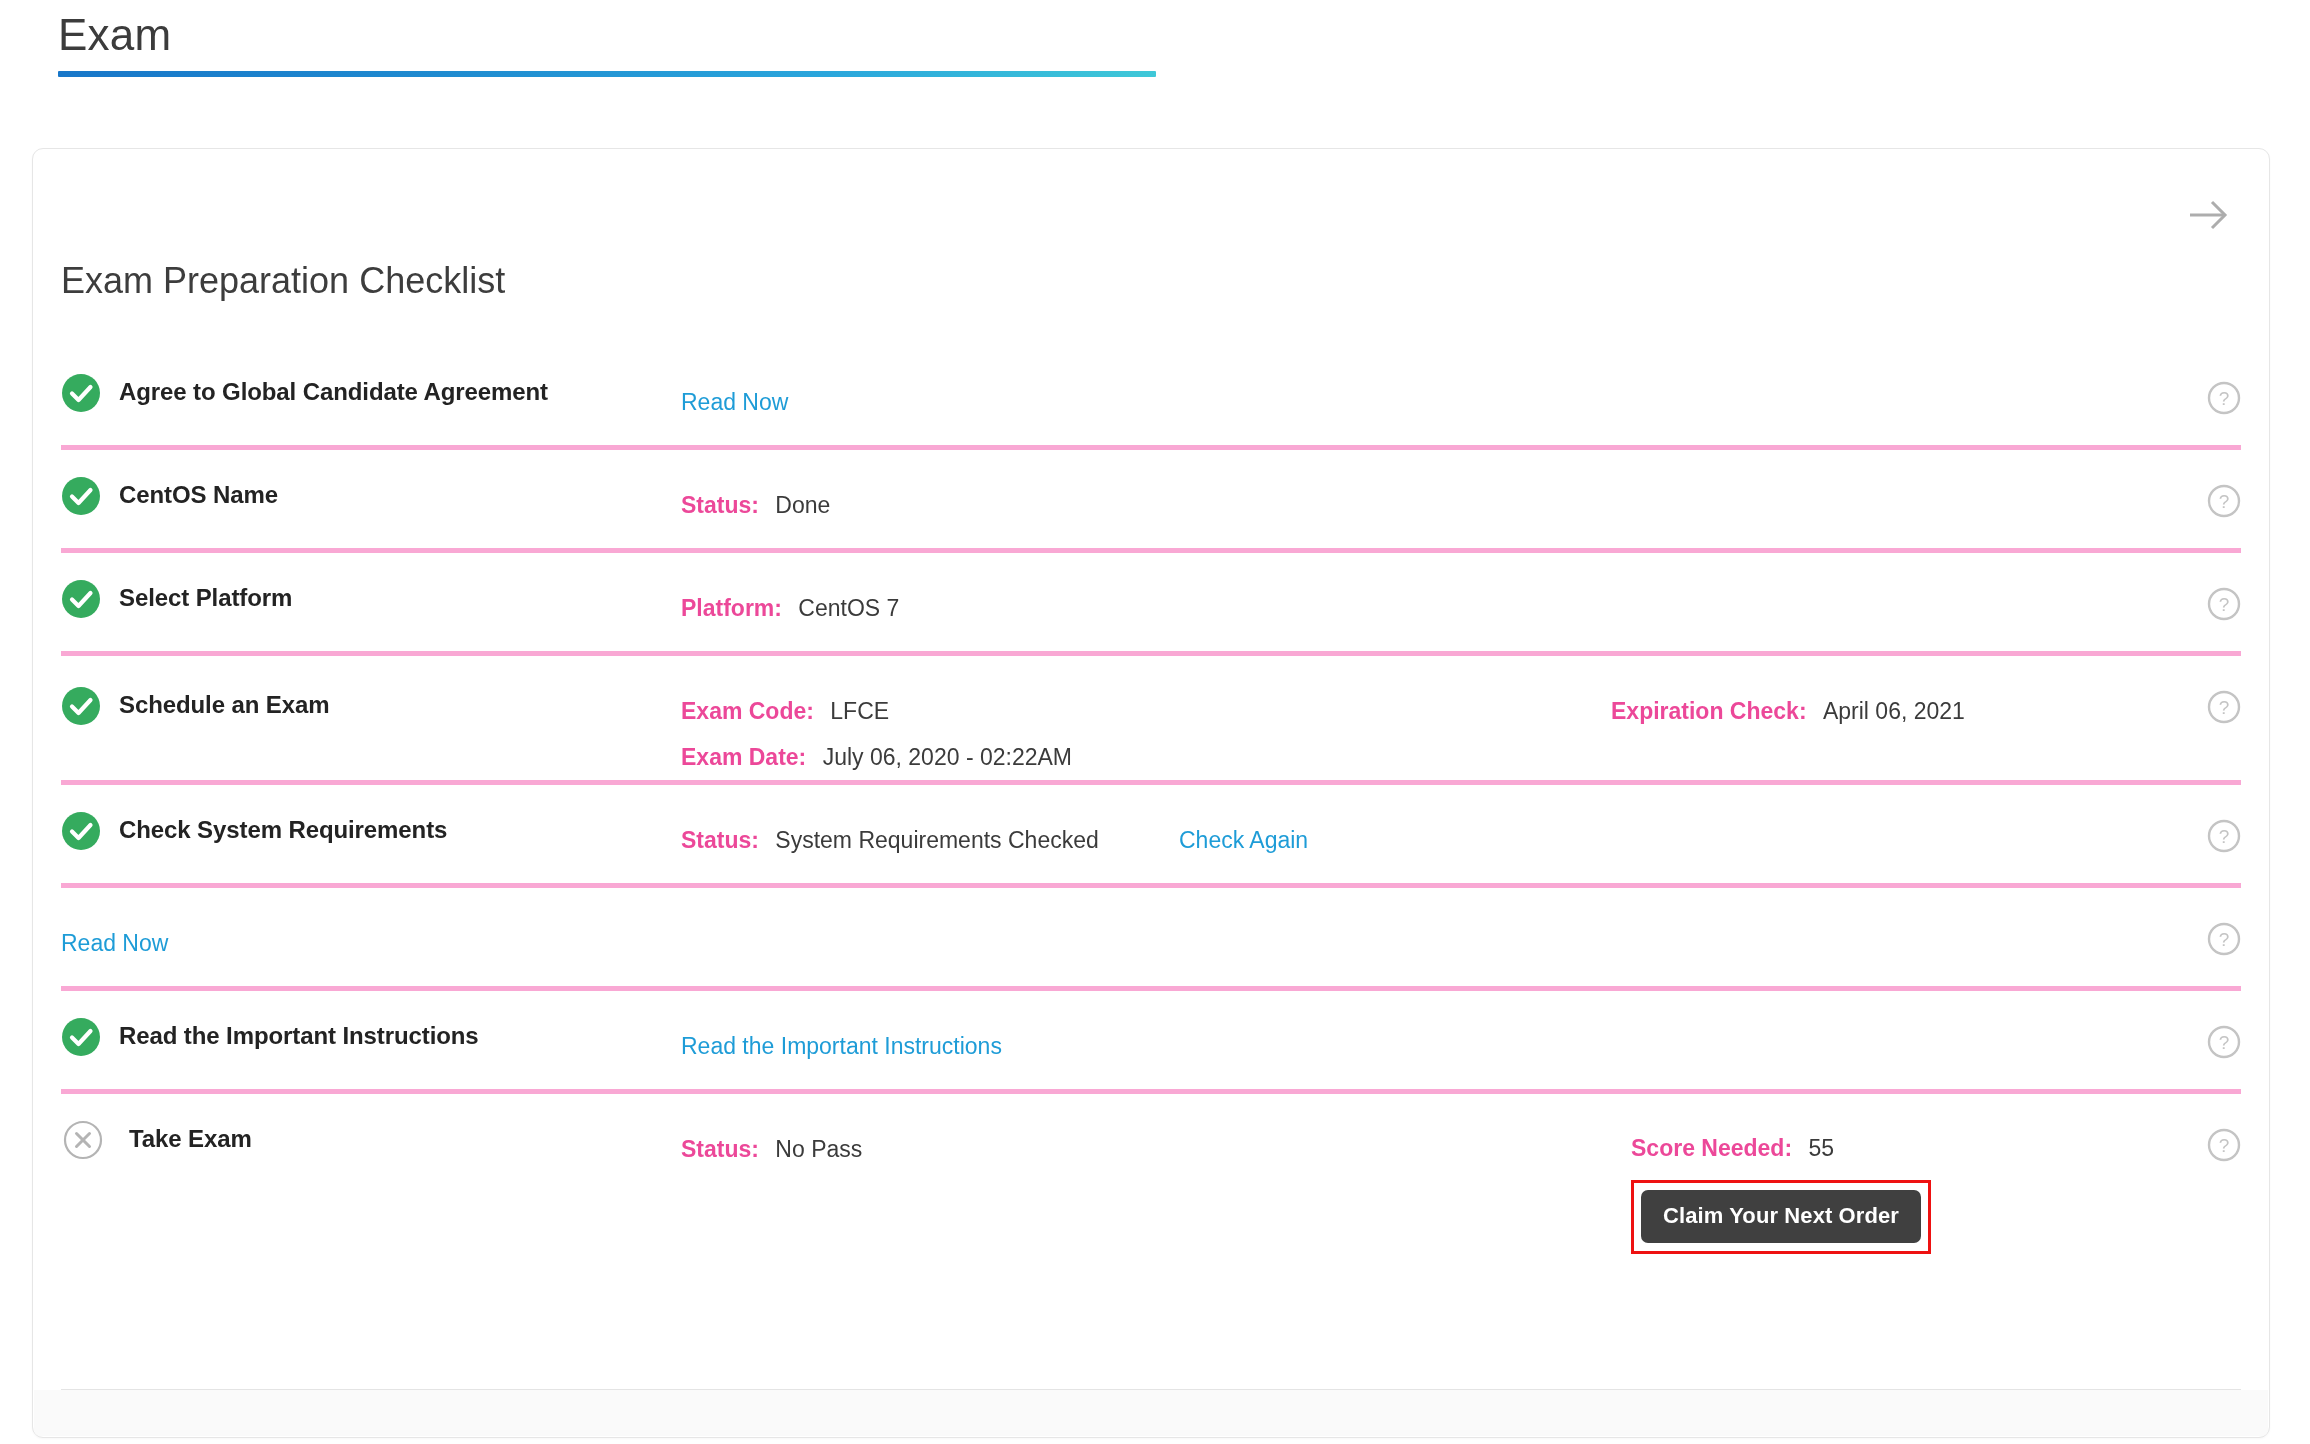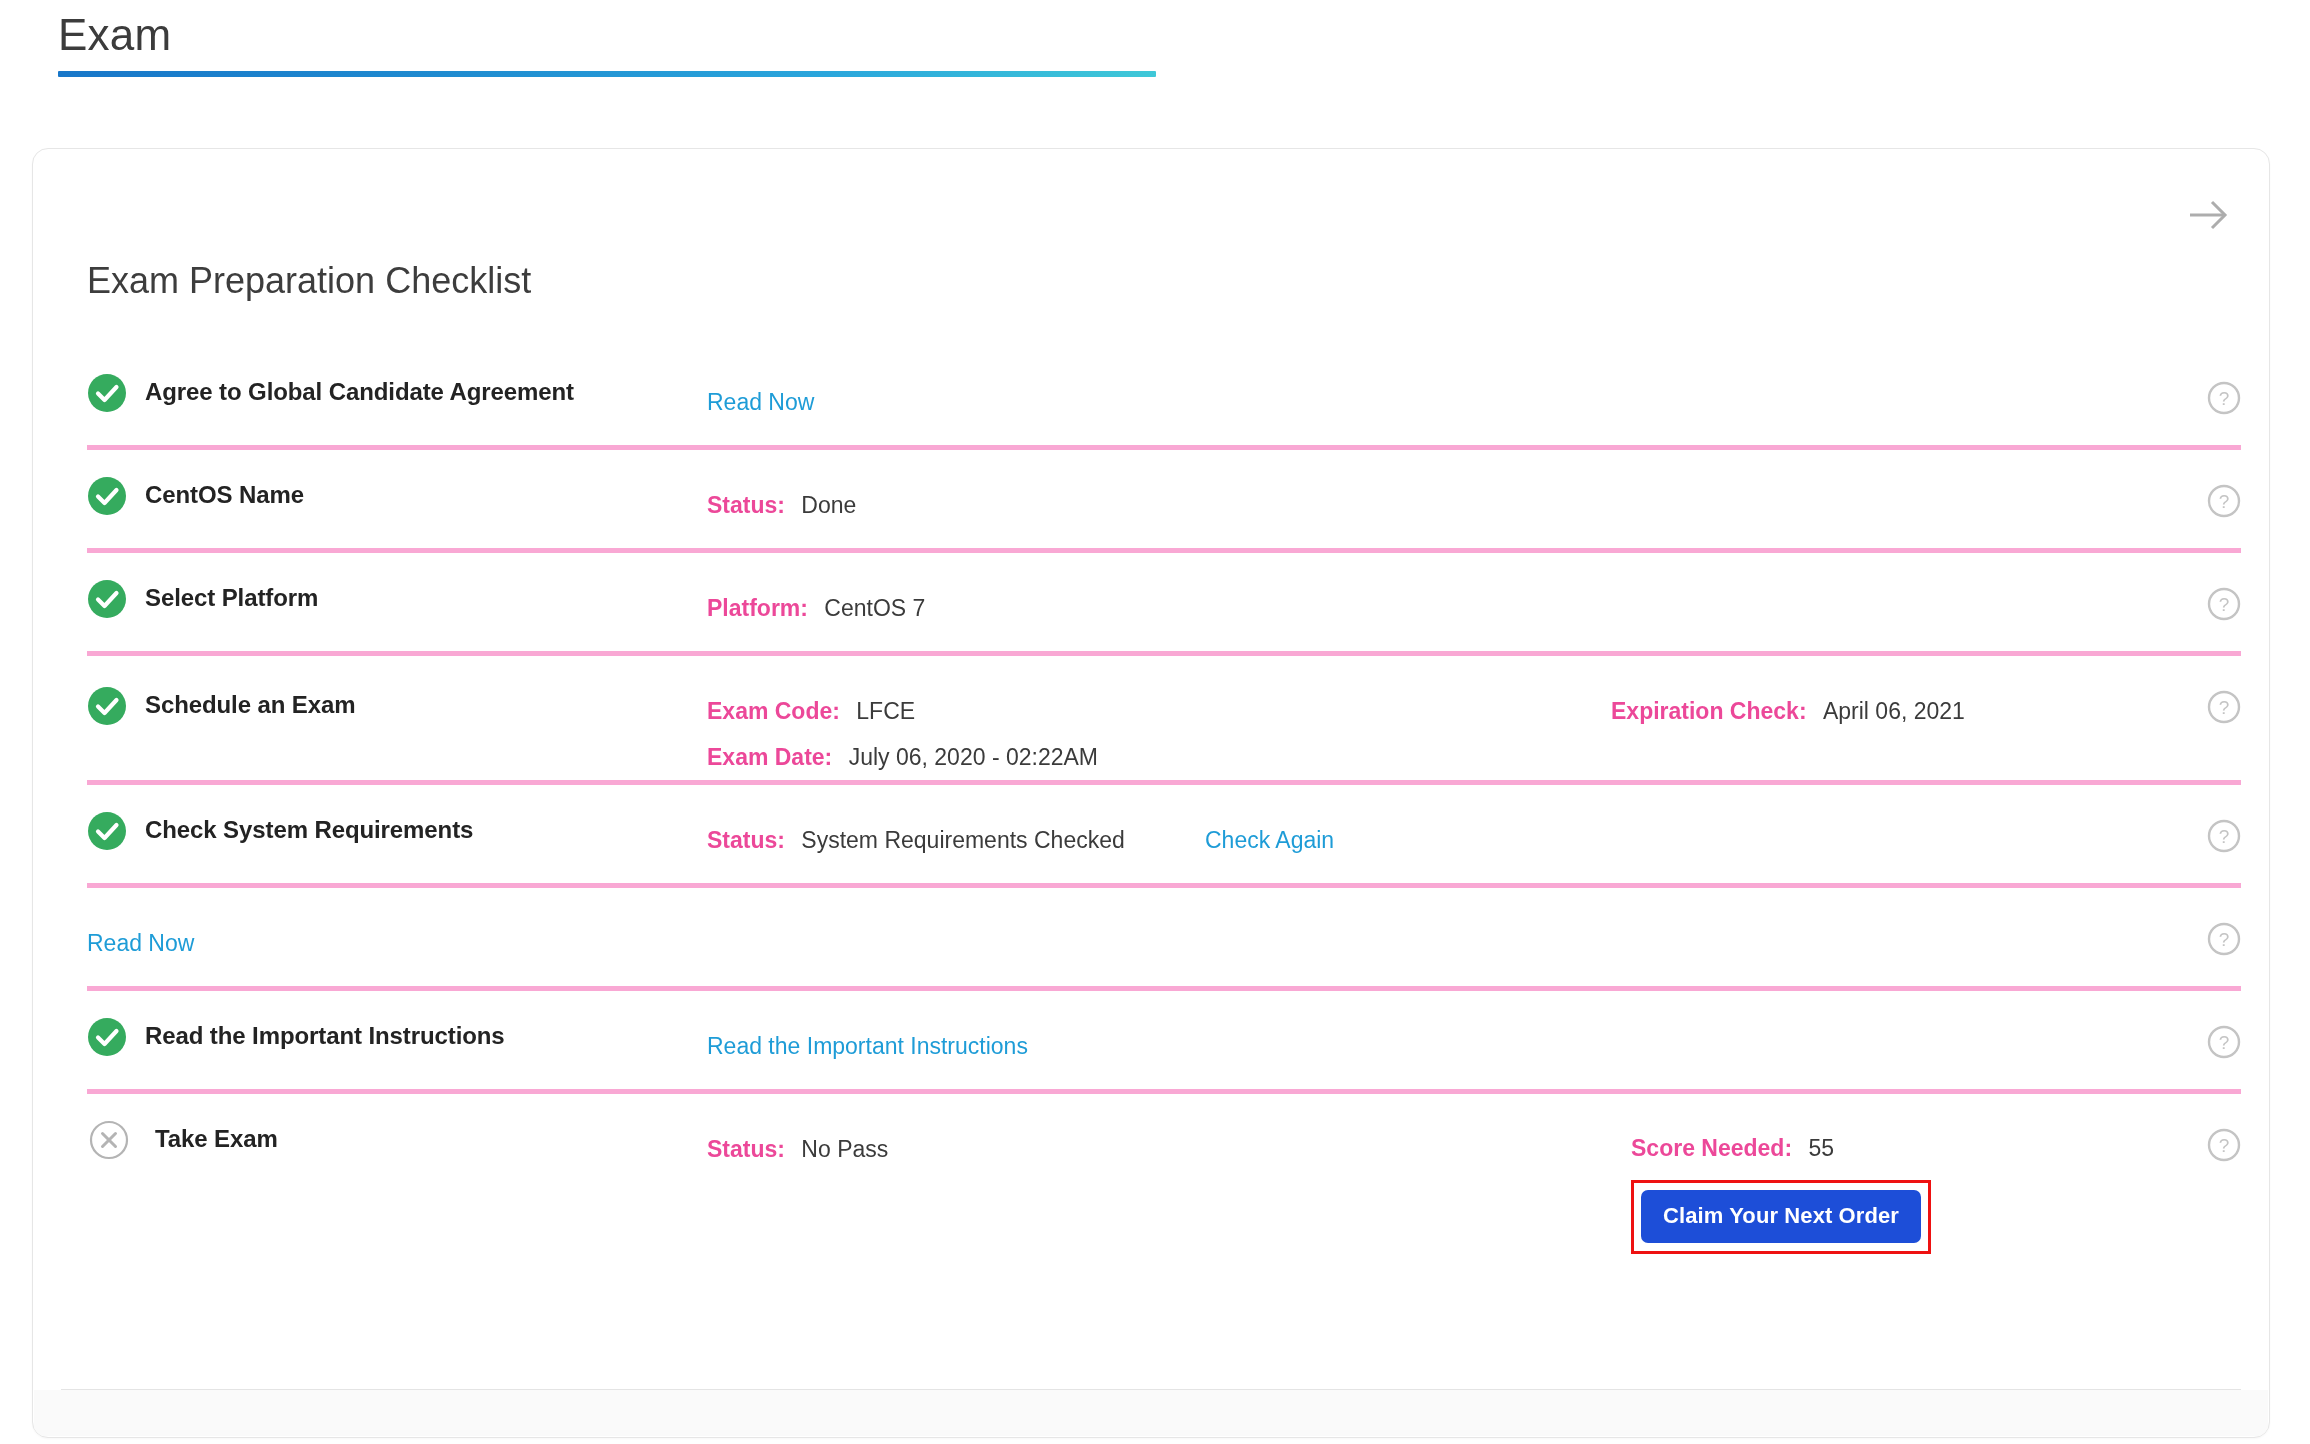--- a/index.html
+++ b/index.html
@@ -41,25 +41,24 @@
 
   
   .card {
     position: absolute;
     left: 32px;
     top: 148px;
     width: 2238px;
     height: 1290px;
     background: #ffffff;
     border: 1px solid #e6e6e6;
-    border-radius: 16px;
+    border-radius: 11px;
     box-sizing: border-box;
     box-shadow: 0 1px 2px rgba(0,0,0,0.03);
     overflow: hidden;
-    padding-left: 26px;
   }
 
   .card-topbar {
     position: relative;
     height: 112px;
   }
   .next-arrow {
     position: absolute;
     right: 38px;
     top: 48px;
@@ -188,21 +187,21 @@
   .claim-wrap {
     display: inline-block;
     border: 3px solid #ee1111;
     padding: 7px 7px 8px 7px;
     margin-top: 8px;
     margin-left: 0px;
     background: #ffffff;
   }
   .claim-btn {
     display: inline-block;
-    background: #1d4ed8;
+    background: #404040;
     color: #ffffff;
     font-size: 22px;
     font-weight: bold;
     border: none;
     border-radius: 7px;
     padding: 13px 22px 14px 22px;
     cursor: pointer;
     font-family: "Liberation Sans", sans-serif;
     letter-spacing: 0.1px;
   }

